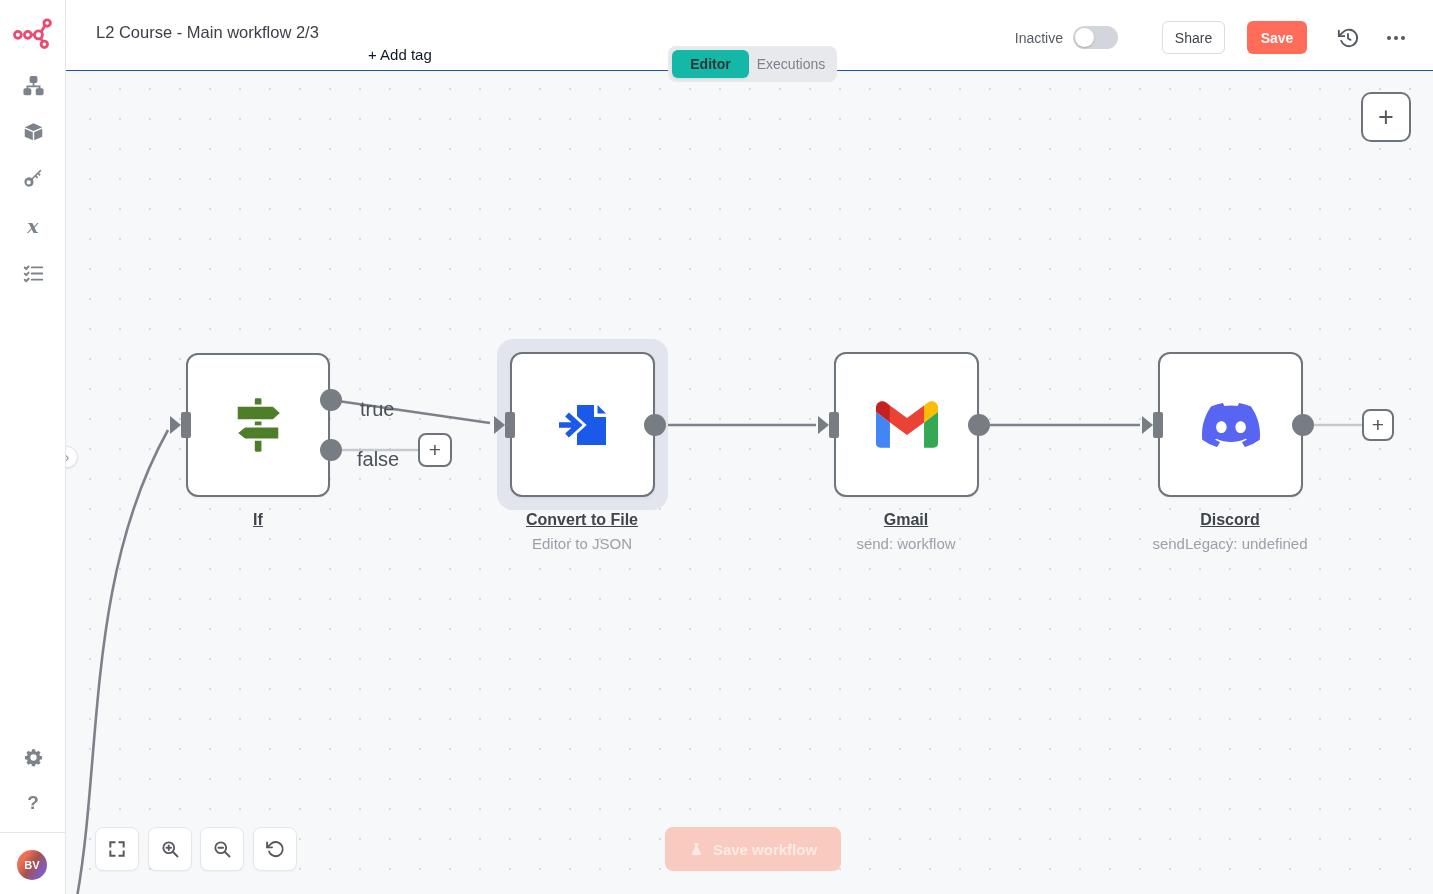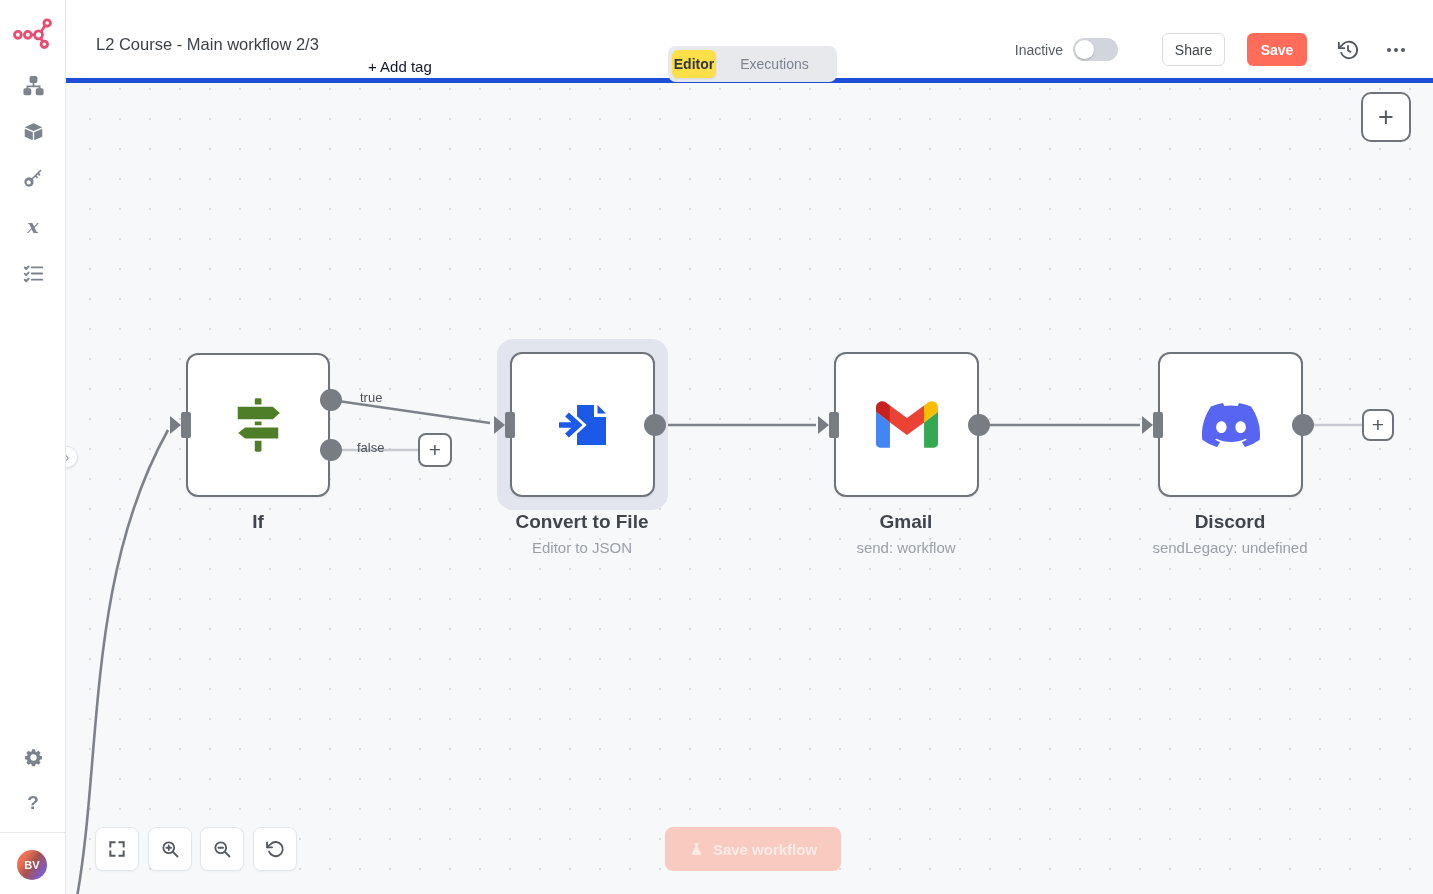--- a/index.html
+++ b/index.html
@@ -9,53 +9,53 @@
   
   .sidebar { position:absolute; left:0; top:0; width:66px; height:894px; background:#fff; border-right:1px solid #e4e6ea; z-index:30; }
   .logo { position:absolute; left:12px; top:15px; width:42px; height:34px; }
   .side-icon { position:absolute; left:0; width:66px; height:34px; display:flex; align-items:center; justify-content:center; cursor:pointer; color:#7d838c; }
   .side-divider { position:absolute; left:0; top:832px; width:66px; border-top:1px solid #e4e6ea; }
   .avatar { position:absolute; left:17px; top:850px; width:30px; height:30px; border-radius:50%; background:linear-gradient(125deg,#ee6f55 25%,#a4524f 50%,#7b5bd6 85%); color:#fff; font-size:11px; font-weight:700; display:flex; align-items:center; justify-content:center; }
   .var-x { font-family:"DejaVu Serif", serif; font-style:italic; font-weight:700; font-size:19px; }
   .help-q { font-size:19px; font-weight:700; }
 
   
-  .header { position:absolute; left:66px; top:16px; width:1367px; height:67px; background:#fff; border-bottom:5px solid #1d4ed8; z-index:20; }
+  .header { position:absolute; left:66px; top:4px; width:1367px; height:67px; background:#fff; border-bottom:1px solid #1d4ed8; z-index:20; }
   .wf-title { position:absolute; left:30px; top:19px; font-size:16.5px; color:#3c4148; }
   .add-tag { position:absolute; left:302px; top:22px; font-size:15px; color:#0f172a; cursor:pointer;margin-top:20px; }
   .right-cluster { position:absolute; right:22px; top:0; height:67px; display:flex; align-items:center; gap:0; }
   .inactive-label { font-size:14px; color:#555b63; margin-right:10px; }
   .toggle { width:45px; height:23px; border-radius:12px; background:#d2d6dc; position:relative; cursor:pointer; margin-right:44px; }
   .toggle .knob { position:absolute; left:2px; top:2px; width:19px; height:19px; border-radius:50%; background:#fff; box-shadow:0 1px 2px rgba(0,0,0,.2); }
   .btn { height:33px; border-radius:6px; font-size:14px; display:flex; align-items:center; justify-content:center; cursor:pointer; }
   .btn-share { width:63px; background:#fff; border:1px solid #d9dce1; color:#40454c; margin-right:22px; }
   .btn-save { width:60px; background:#ff6d5a; border:none; color:#fff; font-weight:600; margin-right:26px; }
   .icon-btn { width:30px; height:30px; display:flex; align-items:center; justify-content:center; cursor:pointer; }
   .icon-btn + .icon-btn { margin-left:18px; }
 
   
   .tabbar { position:absolute; left:668px; top:46px; width:169px; height:36px; background:#e7e9ed; border-radius:8px; display:flex; align-items:center; padding:4px; z-index:25; }
   .tab { font-size:14px; cursor:pointer; height:28px; display:flex; align-items:center; justify-content:center; border-radius:6px; }
-  .tab.active { background:#fde047; color:#32363c; font-weight:700; width:44px; box-shadow:0 1px 2px rgba(0,0,0,.08); }
+  .tab.active { background:#14b8a6; color:#32363c; font-weight:700; width:77px; box-shadow:0 1px 2px rgba(0,0,0,.08); }
   .tab.inactive-tab { color:#7d838d; flex:1; }
 
   
   .canvas { position:absolute; left:66px; top:67px; width:1367px; height:827px; background:#f7f8fa;
             background-image:radial-gradient(#d7dadf 1.3px, transparent 1.4px); background-size:30px 30px; background-position:9px 7px; z-index:1; }
   .wires { position:absolute; left:0; top:0; z-index:2; }
   .halo { position:absolute; left:431px; top:272px; width:171px; height:171px; background:#e3e5ee; border-radius:16px; z-index:3; }
   .node { position:absolute; width:145px; height:145px; background:#fff; border:2px solid #6f747b; border-radius:12px; display:flex; align-items:center; justify-content:center; cursor:pointer; z-index:4; box-shadow:0 1px 3px rgba(0,0,0,.05); }
   .node-label { position:absolute; width:320px; text-align:center; z-index:4; }
-  .node-title { font-size:19px; font-weight:600; color:#40454c; }
+  .node-title { font-size:16px; font-weight:600; color:#40454c;text-decoration:underline; }
   .node-sub { font-size:15px; color:#9ba0a8; margin-top:6px; }
   .in-handle { position:absolute; width:10px; height:26px; background:#787d84; border-radius:2px; z-index:5; }
   .in-handle::before { content:""; position:absolute; left:-11px; top:50%; transform:translateY(-50%); width:0; height:0;
                        border-top:9px solid transparent; border-bottom:9px solid transparent; border-left:11px solid #787d84; }
   .out-dot { position:absolute; width:22px; height:22px; border-radius:50%; background:#787d84; z-index:5; cursor:pointer; }
-  .branch-label { position:absolute; font-size:13px; color:#4b5158; z-index:4; }
+  .branch-label { position:absolute; font-size:20px; color:#4b5158; z-index:4;margin-top:8px; }
   .plus-btn { position:absolute; background:#fff; border:2px solid #6f747b; border-radius:8px; color:#54585f; display:flex; align-items:center; justify-content:center; cursor:pointer; z-index:5; }
   .plus-sm { width:34px; height:34px; font-size:21px; }
   .plus-lg { left:1295px; top:25px; width:50px; height:50px; font-size:27px; border-radius:10px; }
   .expander { position:absolute; left:-10px; top:379px; width:22px; height:22px; border-radius:50%; background:#fff; border:1px solid #e0e3e7; box-shadow:0 1px 2px rgba(0,0,0,.08); color:#8a8f98; font-size:15px; line-height:19px; text-align:center; cursor:pointer; z-index:6; }
   .ctrl-btn { position:absolute; top:760px; width:44px; height:44px; background:#fff; border:1px solid #e4e7ea; border-radius:8px; display:flex; align-items:center; justify-content:center; cursor:pointer; z-index:6; box-shadow:0 1px 2px rgba(0,0,0,.04); }
   .test-btn { position:absolute; left:599px; top:760px; width:176px; height:44px; border-radius:8px; background:#f9cabf; color:#fdebe6; font-size:15px; font-weight:600; display:flex; align-items:center; justify-content:center; gap:9px; cursor:pointer; z-index:6; }
 </style>
 </head>
 <body>
 

